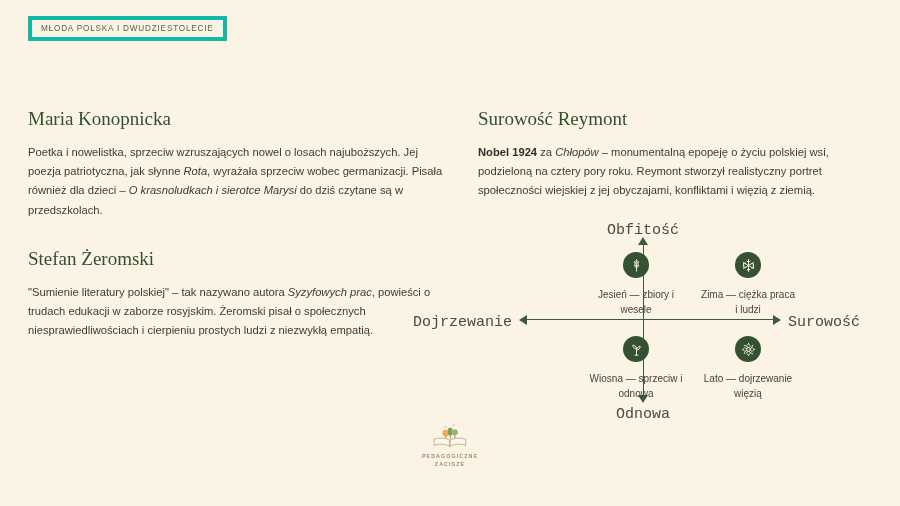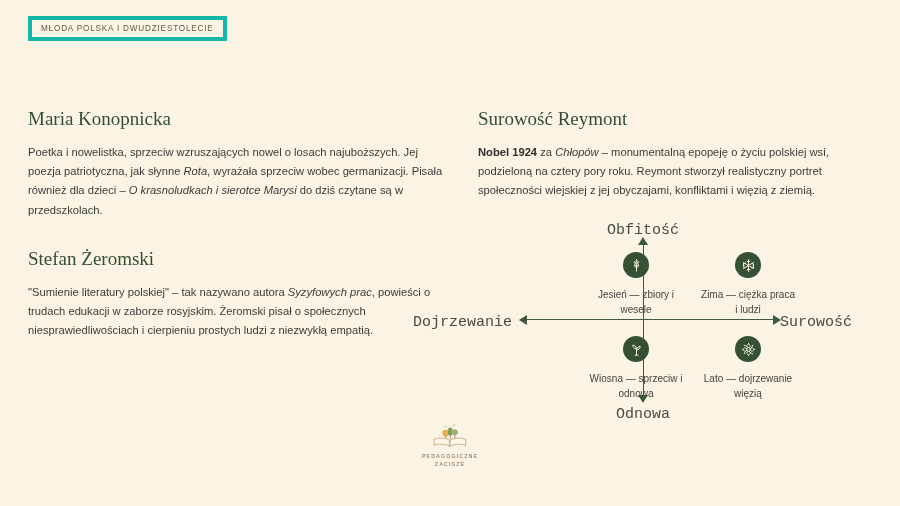--- a/index.html
+++ b/index.html
@@ -136,21 +136,21 @@
   .axis-label {
     position: absolute;
     font-family: Liberation Mono, monospace;
     font-size: 15px;
     color: #4A4A42;
     white-space: nowrap;
   }
   .axis-top    { left: 165px; top: 0px; transform: translateX(-50%); }
   .axis-bottom { left: 165px; top: 184px; transform: translateX(-50%); }
   .axis-leftlb { left: 34px;  top: 92px; transform: translateX(-100%); }
-  .axis-rightlb{ left: 302px; top: 92px; }
+  .axis-rightlb{ left: 310px; top: 92px; }
 
   .quad-item {
     position: absolute;
     width: 96px;
     text-align: center;
   }
   .quad-q1 { left: 110px; top: 30px; }   
   .quad-q2 { left: 222px; top: 30px; }   
   .quad-q3 { left: 110px; top: 114px; }  
   .quad-q4 { left: 222px; top: 114px; }  

